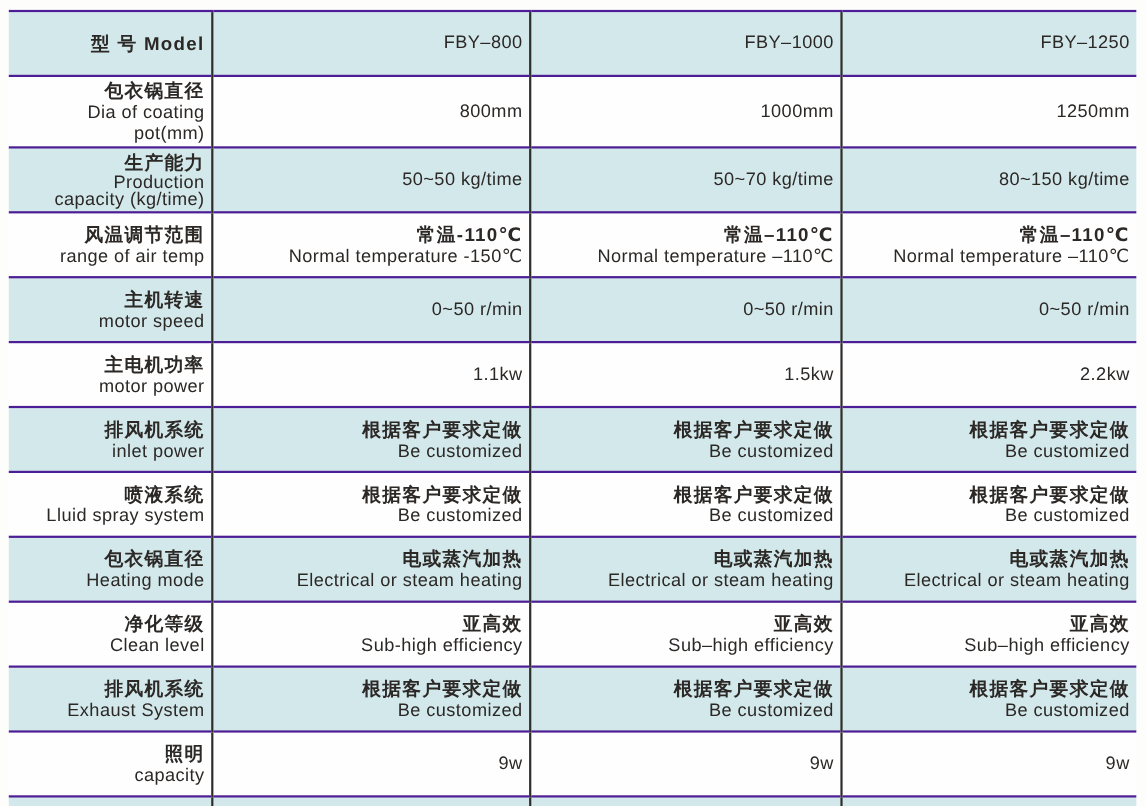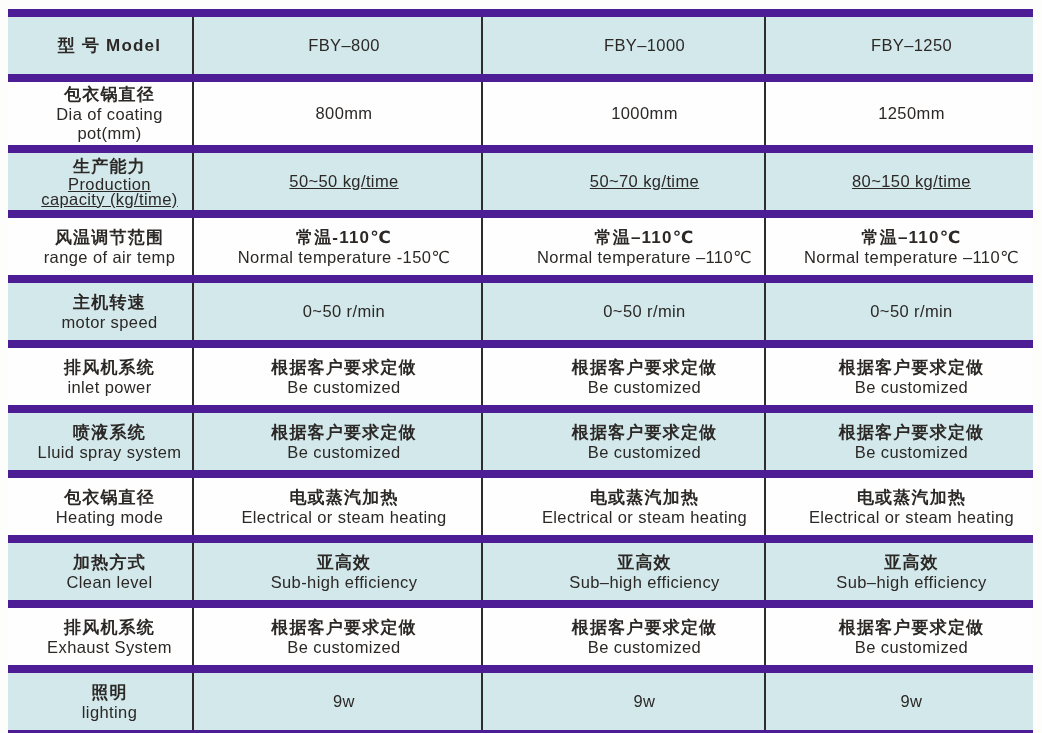--- a/index.html
+++ b/index.html
@@ -28,25 +28,25 @@
   }
   table.spec col.c1 { width: 185px; }
   table.spec col.c2 { width: 289px; }
   table.spec col.c3 { width: 283px; }
   table.spec col.c4 { width: 268px; }
 
   table.spec tr:nth-child(odd)  { background: #d3e8eb; }
   table.spec tr:nth-child(even) { background: #fefefe; }
 
   table.spec th, table.spec td {
-    border-top: 8px solid #4c1d95;
+    border-top: 2px solid #4c1d95;
     height: 53px;
     padding: 2px 6px 2px 0;
     vertical-align: middle;
-    text-align: center;
+    text-align: right;
     font-weight: normal;
     margin-left: 16px;
   }
   table.spec tr:last-child th,
   table.spec tr:last-child td { border-bottom: 2px solid #2f2d2b; }
 
   table.spec th:nth-child(1) { padding-left: 25px; }
   table.spec td:nth-child(2) { padding-left: 19px; border-left: 2px solid #2f2d2b; }
   table.spec td:nth-child(3) { padding-left: 48px; border-left: 2px solid #2f2d2b; }
   table.spec td:nth-child(4) { padding-left: 30px; border-left: 2px solid #2f2d2b; }
@@ -60,21 +60,21 @@
     white-space: pre-line;
   }
   .en {
     display: block;
     font-size: 16.5px;
     line-height: 19px;
     letter-spacing: 0.4px;
     white-space: pre-line;
   }
   
-  table.spec tr:nth-child(3) .en { line-height: 15px; text-decoration: underline; }
+  table.spec tr:nth-child(3) .en { line-height: 15px; }
 </style>
 </head>
 <body>
 
 <div class="page">
   <table class="spec">
     <colgroup>
         <col class="c1">
         <col class="c2">
         <col class="c3">
@@ -171,20 +171,38 @@
       <td>
             <span class="zh"></span>
             <span class="en">0~50 r/min</span>
           </td>
       <td>
             <span class="zh"></span>
             <span class="en">0~50 r/min</span>
           </td>
     </tr>
 
+    <tr>
+      <th>
+            <span class="zh">主电机功率</span>
+            <span class="en">motor power</span>
+          </th>
+      <td>
+            <span class="zh"></span>
+            <span class="en">1.1kw</span>
+          </td>
+      <td>
+            <span class="zh"></span>
+            <span class="en">1.5kw</span>
+          </td>
+      <td>
+            <span class="zh"></span>
+            <span class="en">2.2kw</span>
+          </td>
+    </tr>
 
     <tr>
       <th>
             <span class="zh">排风机系统</span>
             <span class="en">inlet power</span>
           </th>
       <td>
             <span class="zh">根据客户要求定做</span>
             <span class="en">Be customized</span>
           </td>
@@ -231,21 +249,21 @@
             <span class="en">Electrical or steam heating</span>
           </td>
       <td>
             <span class="zh">电或蒸汽加热</span>
             <span class="en">Electrical or steam heating</span>
           </td>
     </tr>
 
     <tr>
       <th>
-            <span class="zh">加热方式</span>
+            <span class="zh">净化等级</span>
             <span class="en">Clean level</span>
           </th>
       <td>
             <span class="zh">亚高效</span>
             <span class="en">Sub-high efficiency</span>
           </td>
       <td>
             <span class="zh">亚高效</span>
             <span class="en">Sub–high efficiency</span>
           </td>
@@ -270,21 +288,21 @@
           </td>
       <td>
             <span class="zh">根据客户要求定做</span>
             <span class="en">Be customized</span>
           </td>
     </tr>
 
     <tr>
       <th>
             <span class="zh">照明</span>
-            <span class="en">lighting</span>
+            <span class="en">capacity</span>
           </th>
       <td>
             <span class="zh"></span>
             <span class="en">9w</span>
           </td>
       <td>
             <span class="zh"></span>
             <span class="en">9w</span>
           </td>
       <td>

